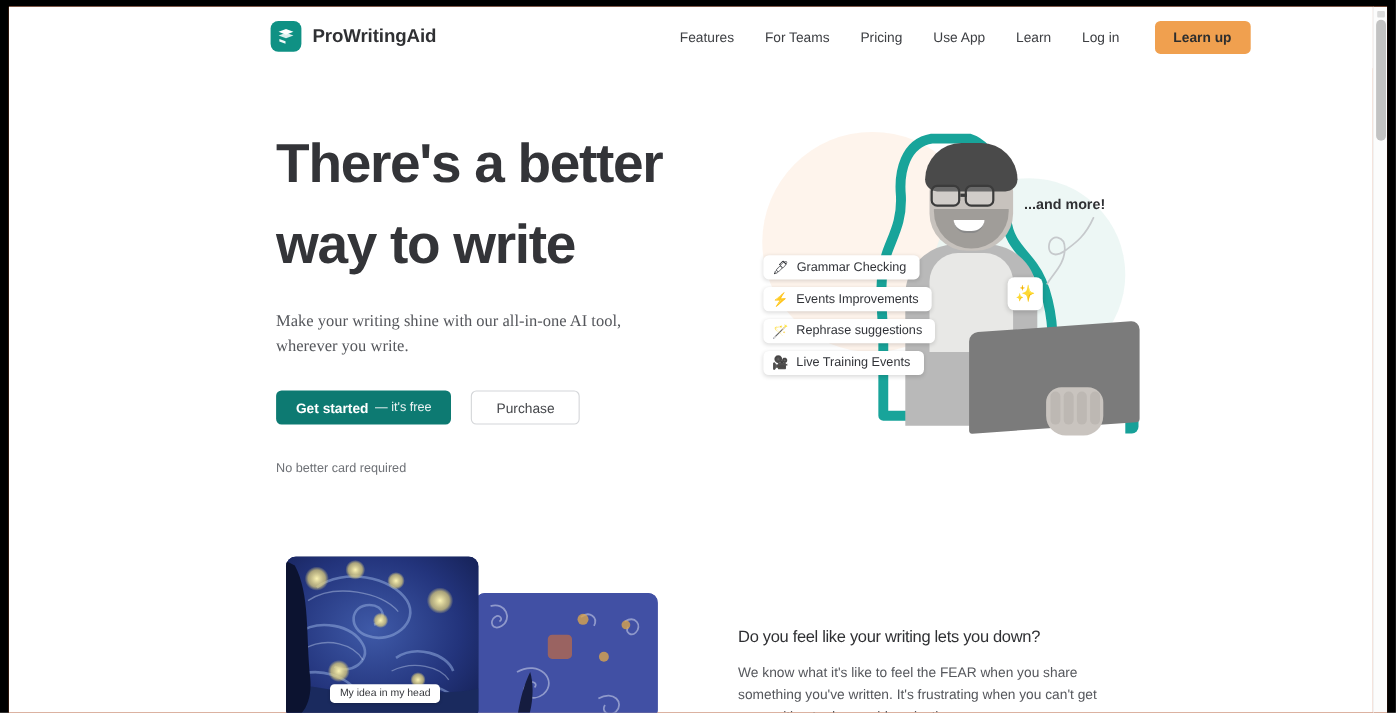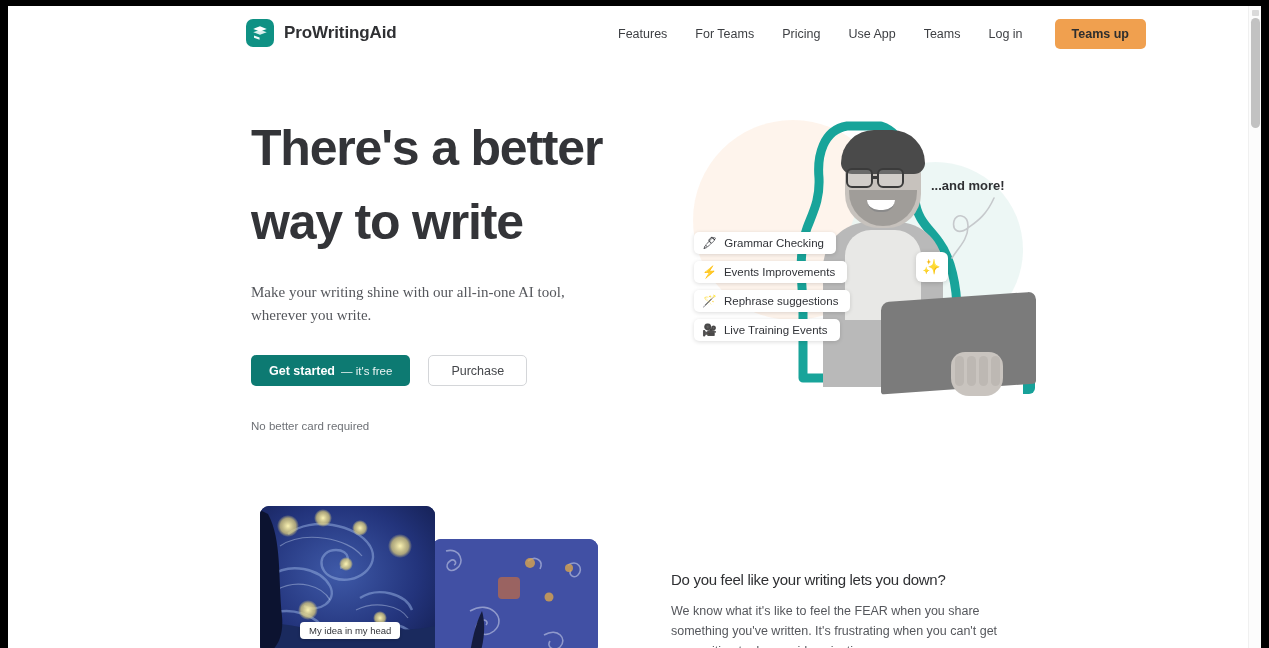--- a/index.html
+++ b/index.html
@@ -385,23 +385,23 @@
           </svg>
         </div>
         <span id="brand-name">ProWritingAid</span>
       </div>
 
       <div id="nav">
         <a class="nav-link">Features</a>
         <a class="nav-link">For Teams</a>
         <a class="nav-link">Pricing</a>
         <a class="nav-link">Use App</a>
-        <a class="nav-link">Teams</a>
+        <a class="nav-link">Learn</a>
         <a class="nav-link">Log in</a>
-        <button id="signup-btn">Teams up</button>
+        <button id="signup-btn">Learn up</button>
       </div>
     </div>
 
     <div id="hero-copy">
       <h1 id="headline">There's a better
 way to write</h1>
       <p id="subhead">Make your writing shine with our all-in-one AI tool, wherever you write.</p>
 
       <div id="cta-row">
         <button id="get-started">

